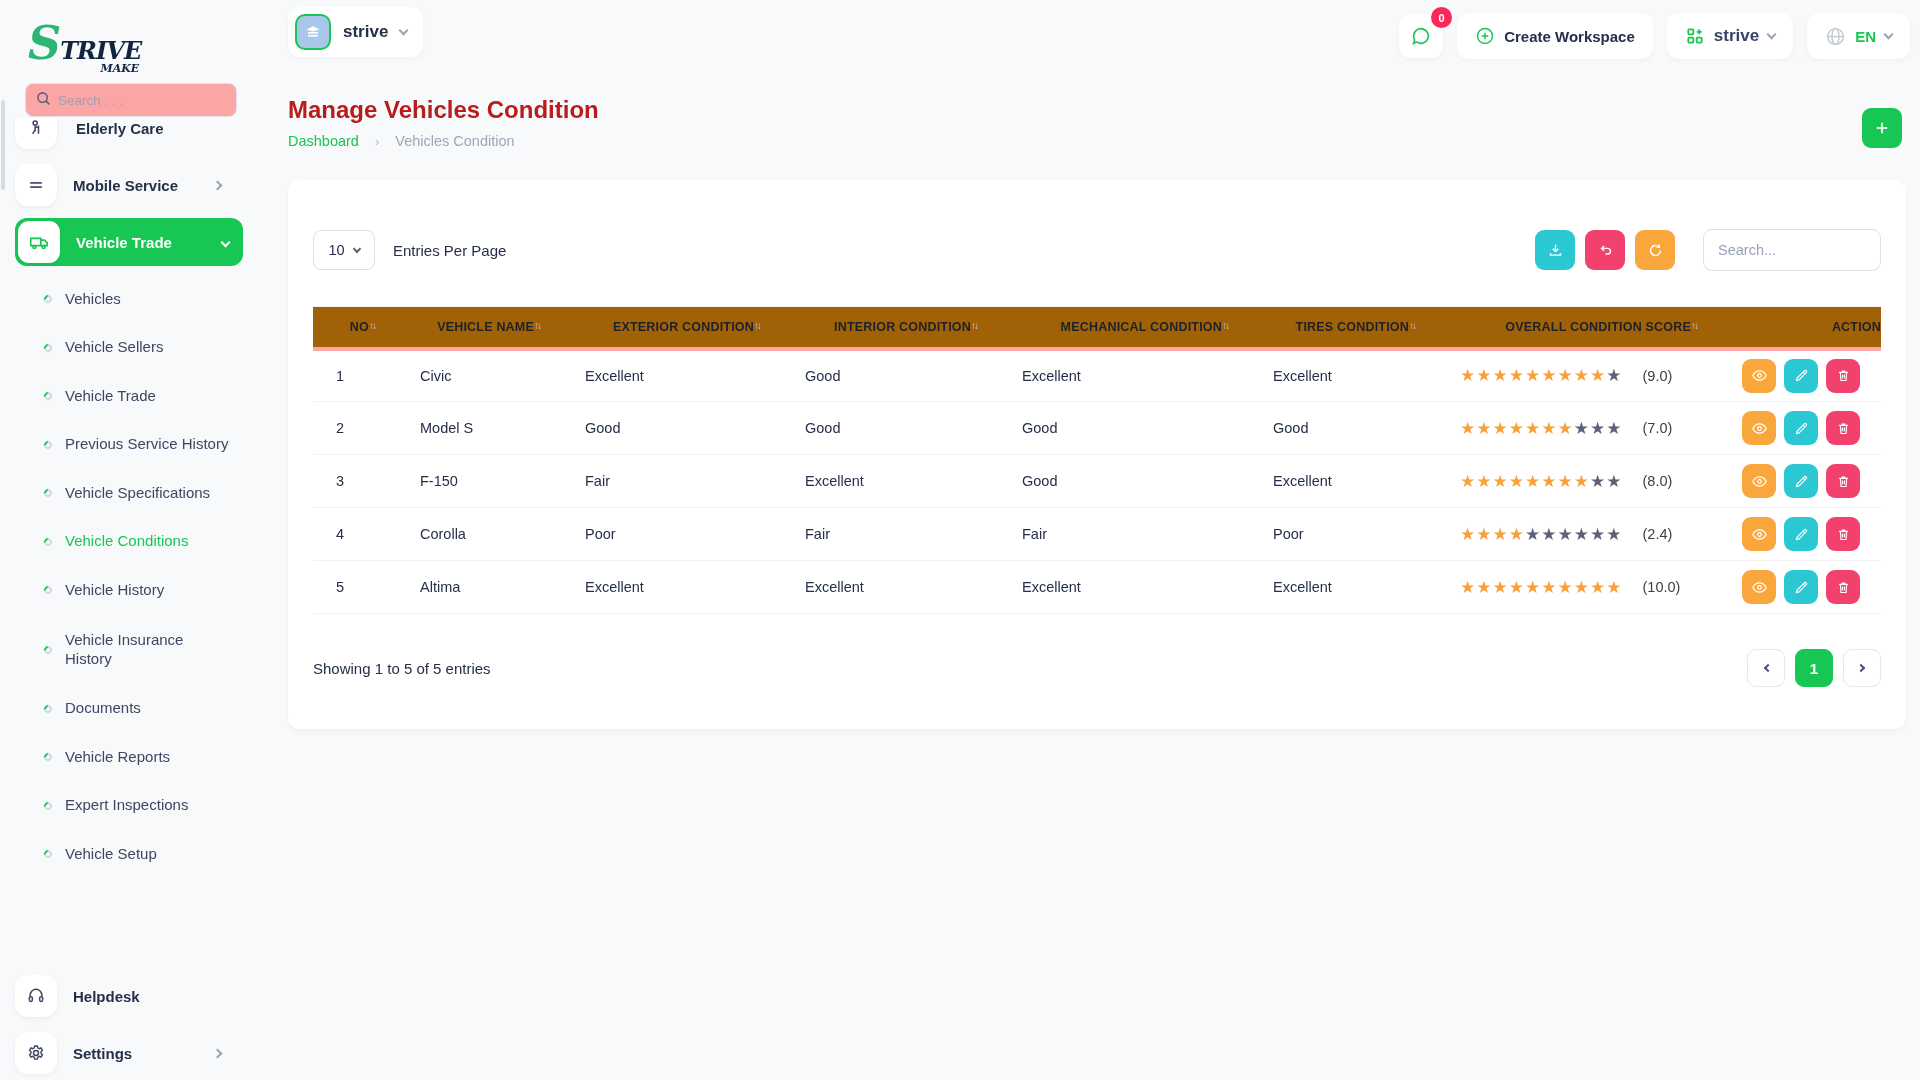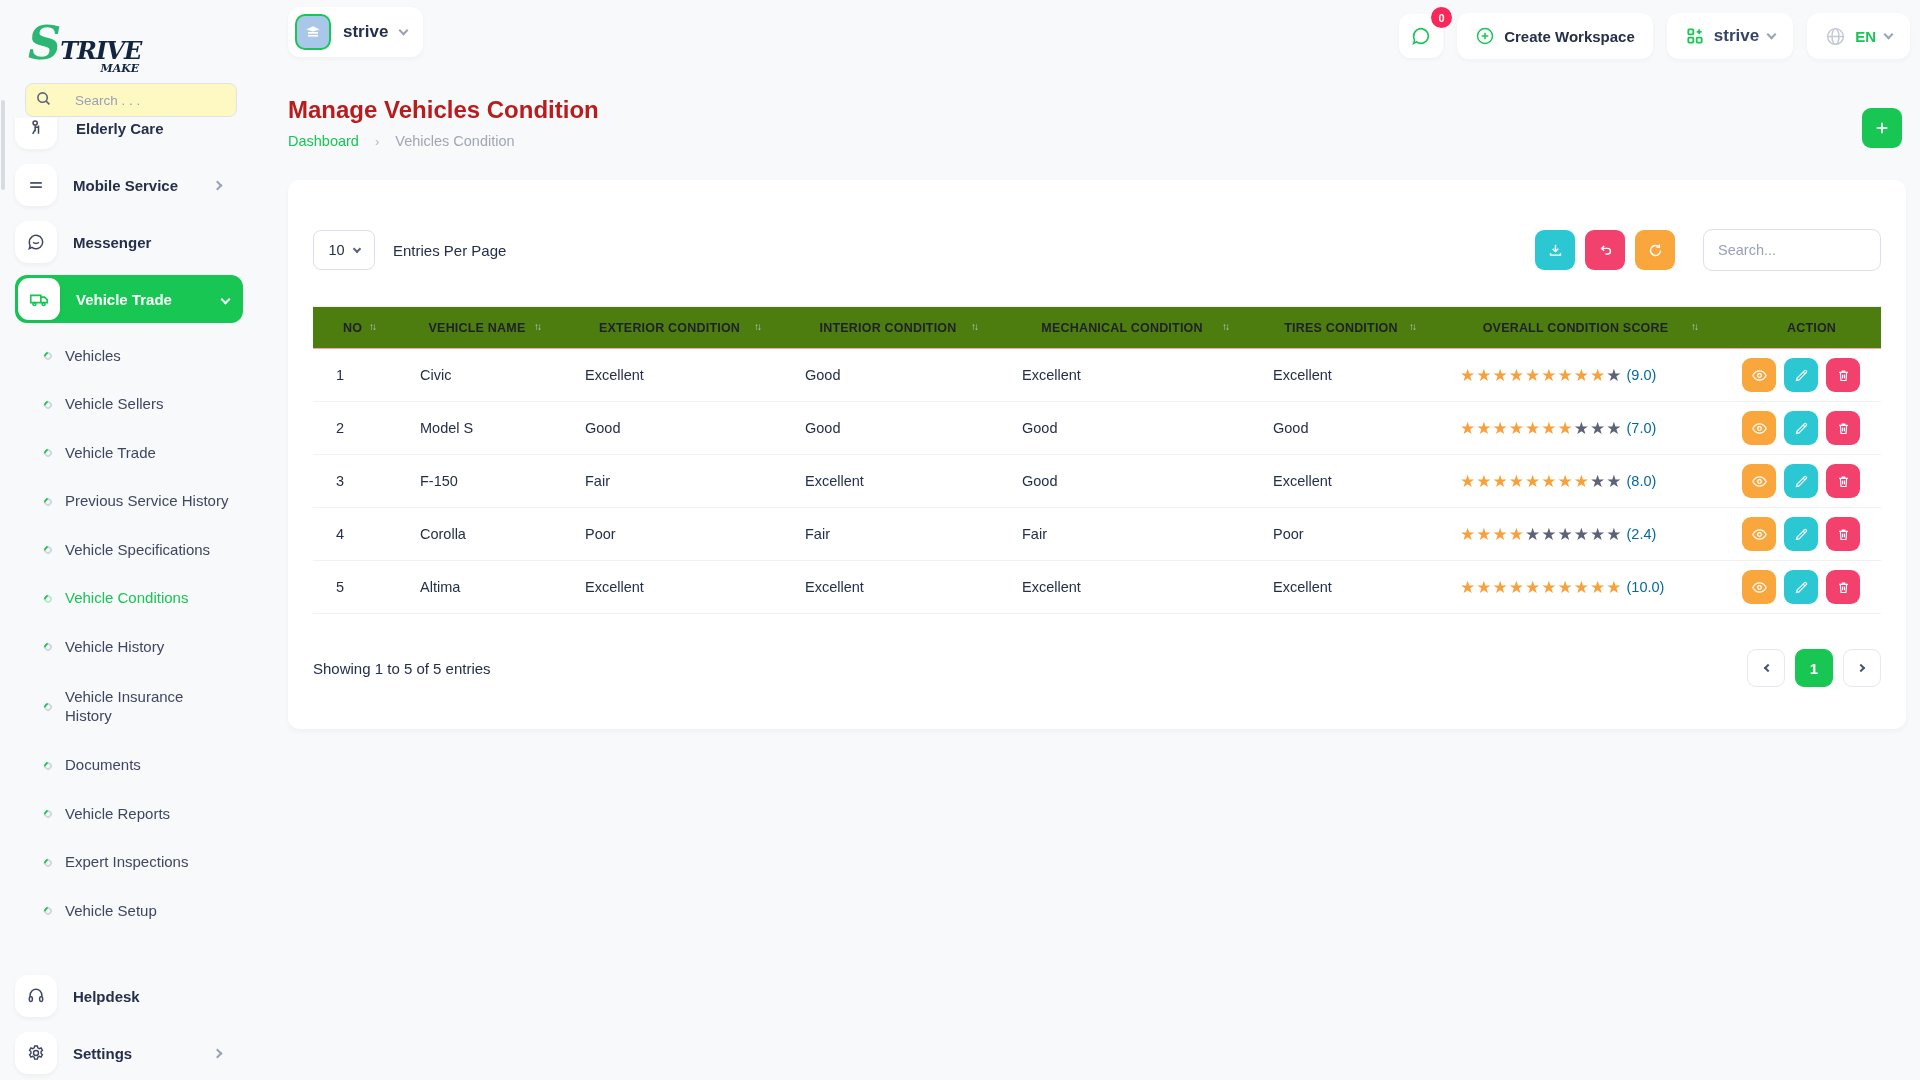--- a/index.html
+++ b/index.html
@@ -7,22 +7,22 @@
     font-family:"Liberation Sans", sans-serif; background:#f8f9fb; color:#252f4a; }
 
   
   .sidebar { position:fixed; left:0; top:0; width:243px; height:1080px; background:#f8f9fb; }
   .scroll-thumb { position:absolute; left:1px; top:100px; width:4px; height:90px; background:#d8dbe2; border-radius:3px; }
   .logo { position:absolute; left:28px; top:16px; height:56px; cursor:pointer; }
   .logo-line { font-style:italic; font-weight:800; letter-spacing:-1px; }
   .logo-s { font-size:46px; color:#2bb673; font-family:"DejaVu Serif", serif; }
   .logo-rest { font-size:24px; color:#12253f; font-family:"DejaVu Serif", serif; }
   .logo-sub { display:block; text-align:right; font-size:11px; font-style:italic; font-weight:700; color:#12253f; margin-top:-8px; margin-right:2px; font-family:"DejaVu Serif", serif;}
-  .side-search { position:absolute; left:25px; top:83px; width:212px; height:34px; background:#fef9c3;
-    border:1px solid #dfe2ea; border-radius:8px; display:flex; align-items:center; padding:0 10px; gap:24px; }
+  .side-search { position:absolute; left:25px; top:83px; width:212px; height:34px; background:#fca5a5;
+    border:1px solid #dfe2ea; border-radius:8px; display:flex; align-items:center; padding:0 10px; gap:7px; }
   .side-search input { border:0; outline:0; width:100%; font-size:13.5px; color:#4b5675; background:transparent; font-family:inherit;}
   .side-search input::placeholder { color:#99a1b7; }
   .nav { position:absolute; left:0; top:118px; width:243px; height:844px; overflow:hidden; }
   .nav-item { display:flex; align-items:center; gap:16px; height:48px; margin:0 0 9px 15px; width:228px; cursor:pointer; }
   .nav-item.first { margin-top:-14px;gap:19px; }
   .icon-box { width:42px; height:42px; min-width:42px; background:#fff; border-radius:13px; box-shadow:0 2px 4px rgba(35,40,60,.05);
     display:flex; align-items:center; justify-content:center; color:#3f4662; }
   .nav-label { font-size:15px; font-weight:600; color:#252f4a; }
   .nav-item.active { background:#17c653; border-radius:12px; height:48px; padding-right:14px; }
   .nav-item.active .nav-label { color:#fff; }
@@ -80,28 +80,28 @@
   .tool-btn.teal { background:#2bc8d4; }
   .tool-btn.pink { background:#f1416c; }
   .tool-btn.orange { background:#f9a63c; }
   .tbl-search { width:178px; height:42px; margin-left:28px; border:1px solid #dbdfe9; border-radius:9px;
     padding:0 14px; font-size:14.5px; color:#4b5675; outline:none; font-family:inherit; }
   .tbl-search::placeholder { color:#99a1b7; }
 
   table.grid { position:absolute; left:25px; top:126px; width:1568px; border-collapse:collapse; table-layout:fixed; }
   .grid col.c1{width:84px} .grid col.c2{width:165px} .grid col.c3{width:220px} .grid col.c4{width:217px}
   .grid col.c5{width:251px} .grid col.c6{width:187px} .grid col.c7{width:282px} .grid col.c8{width:162px}
-  .grid th { background:#4d7c0f; height:42px; text-align:center; padding-left:23px; font-size:12.5px; font-weight:700;
-    color:#1e2129; letter-spacing:.2px; border-top:1px solid #f1f1f4; border-bottom:1px solid #fca5a5; white-space:nowrap; }
+  .grid th { background:#a16207; height:42px; text-align:right; padding-left:23px; font-size:12.5px; font-weight:700;
+    color:#1e2129; letter-spacing:.2px; border-top:1px solid #f1f1f4; border-bottom:4px solid #fca5a5; white-space:nowrap; }
   .sort { float:right; margin-right:22px; color:#c6cbd8; font-size:10px; letter-spacing:-2px; font-weight:400; cursor:pointer;}
   .grid td { height:53px; padding-left:23px; font-size:14.5px; color:#252f4a; border-bottom:1px solid #f1f1f4; }
   .stars { display:flex; align-items:center; gap:1px; }
   .star { font-size:17px; color:#5e6278; line-height:1; }
   .star.on { color:#f8a13c; }
-  .score { margin-left:4px; font-size:14.5px; color:#0369a1; }
+  .score { margin-left:20px; font-size:14.5px; color:#404040; }
   .actions { display:flex; gap:8px; }
   .act-btn { width:34px; height:34px; border:0; border-radius:9px; display:flex; align-items:center; justify-content:center;
     color:#fff; cursor:pointer; }
   .act-btn.view { background:#f9a63c; }
   .act-btn.edit { background:#2bc8d4; }
   .act-btn.del  { background:#f1416c; }
 
   .card-foot { position:absolute; left:25px; right:25px; bottom:42px; display:flex; align-items:center; }
   .showing { font-size:15px; color:#252f4a; }
   .pager { margin-left:auto; display:flex; gap:10px; }
@@ -147,29 +147,20 @@
         <svg width="20" height="20" viewBox="0 0 24 24" fill="none" stroke="#3f4662" stroke-width="2">
             <line x1="5" y1="9.5" x2="19" y2="9.5"></line>
             <line x1="5" y1="14.5" x2="19" y2="14.5"></line>
           </svg>
       </span>
       <span class="nav-label">Mobile Service</span>
       <span class="spacer"></span>
       <span class="chev right" style="margin-right:22px;"></span>
     </div>
 
-    <div class="nav-item">
-      <span class="icon-box">
-        <svg width="20" height="20" viewBox="0 0 24 24" fill="none" stroke="#3f4662" stroke-width="1.8">
-            <path d="M4 12a8 8 0 1 1 3.2 6.4L4 20l1-3.4A8 8 0 0 1 4 12z"></path>
-            <path d="M8.5 12.5c1 .8 2.2 1.2 3.5 1.2s2.5-.4 3.5-1.2"></path>
-          </svg>
-      </span>
-      <span class="nav-label">Messenger</span>
-    </div>
 
     <div class="nav-item active">
       <span class="icon-box">
         <svg width="22" height="22" viewBox="0 0 24 24" fill="none" stroke="#17c653" stroke-width="1.8">
             <path d="M3 8h11v8H3zM14 10h4l3 3v3h-7z"></path>
             <circle cx="7" cy="17.5" r="1.6"></circle>
             <circle cx="17" cy="17.5" r="1.6"></circle>
           </svg>
       </span>
       <span class="nav-label">Vehicle Trade</span>

